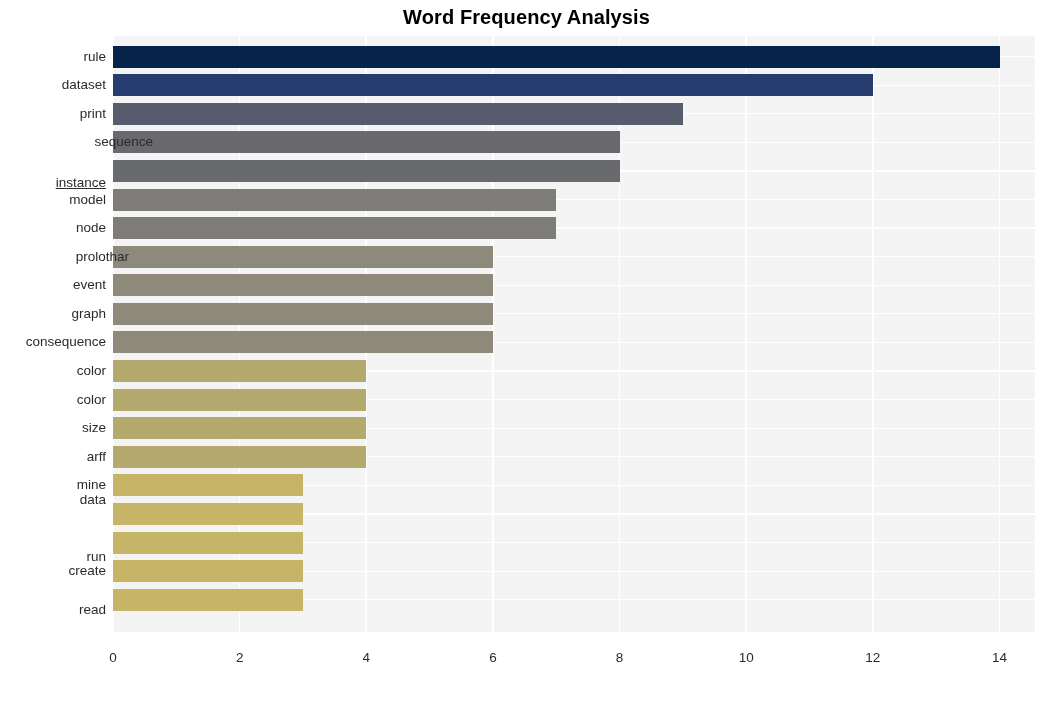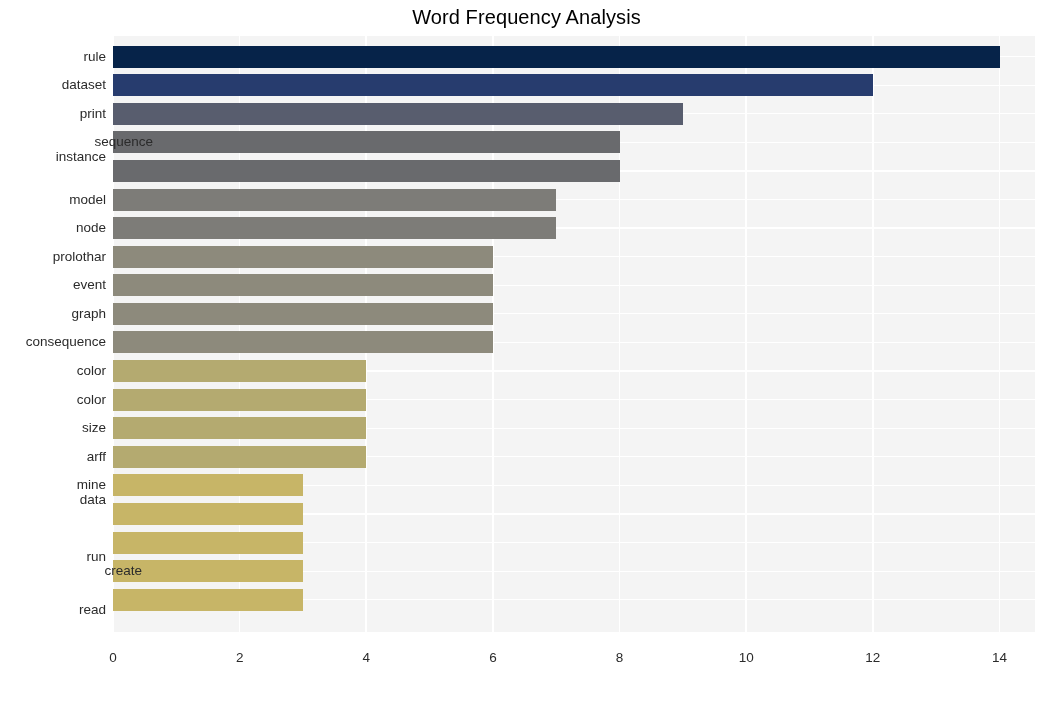--- a/index.html
+++ b/index.html
@@ -22,21 +22,21 @@
   }
 
   
   .chart-title {
     position: absolute;
     left: 0;
     top: 6px;
     width: 1053px;
     text-align: center;
     font-size: 20px;
-    font-weight: normal;
+    font-weight: bold;
     color: #000000;
     letter-spacing: 0.1px;
   }
 
   
   .plot-area {
     position: absolute;
     left: 113px;
     top: 36px;
     width: 922px;
@@ -181,35 +181,35 @@
         <div class="bar" title="create: 3" style="top: 524.114px; width: 189.973px; background: rgb(199, 181, 103);"></div>
         <div class="bar" title="read: 3" style="top: 552.699px; width: 189.973px; background: rgb(199, 181, 103);"></div>
       </div>
   </div>
 
   <div class="ylabels-wrap">
       <div class="ytick-label" style="top: 49.5813px;">rule</div>
       <div class="ytick-label" style="top: 78.1664px;">dataset</div>
       <div class="ytick-label" style="top: 106.752px;">print</div>
       <div class="ytick-label" style="top: 135.337px; margin-left: 47px;">sequence</div>
-      <div class="ytick-label" style="top: 150px;">instance</div>
+      <div class="ytick-label" style="top: 176px; text-decoration: underline;">instance</div>
       <div class="ytick-label" style="top: 192.507px;">model</div>
       <div class="ytick-label" style="top: 221.092px;">node</div>
-      <div class="ytick-label" style="top: 249.677px;">prolothar</div>
+      <div class="ytick-label" style="top: 249.677px; padding-left: 23px;">prolothar</div>
       <div class="ytick-label" style="top: 278.262px;">event</div>
       <div class="ytick-label" style="top: 306.847px;">graph</div>
       <div class="ytick-label" style="top: 335.433px;">consequence</div>
       <div class="ytick-label" style="top: 364.018px;">color</div>
       <div class="ytick-label" style="top: 392.603px;">color</div>
       <div class="ytick-label" style="top: 421.188px;">size</div>
       <div class="ytick-label" style="top: 449.773px;">arff</div>
       <div class="ytick-label" style="top: 478.358px;">mine</div>
       <div class="ytick-label" style="top: 493px;">data</div>
       <div class="ytick-label" style="top: 535.529px; margin-top: 14px;">run</div>
-      <div class="ytick-label" style="top: 564.114px; margin-left: 36px;">create</div>
+      <div class="ytick-label" style="top: 564.114px;">create</div>
       <div class="ytick-label" style="top: 592.699px; margin-top: 10px;">read</div>
     </div>
   <div class="xlabels-wrap">
       <div class="xtick-label" style="left: 113px;">0</div>
       <div class="xtick-label" style="left: 239.648px;">2</div>
       <div class="xtick-label" style="left: 366.297px;">4</div>
       <div class="xtick-label" style="left: 492.945px;">6</div>
       <div class="xtick-label" style="left: 619.593px;">8</div>
       <div class="xtick-label" style="left: 746.242px;">10</div>
       <div class="xtick-label" style="left: 872.89px;">12</div>

